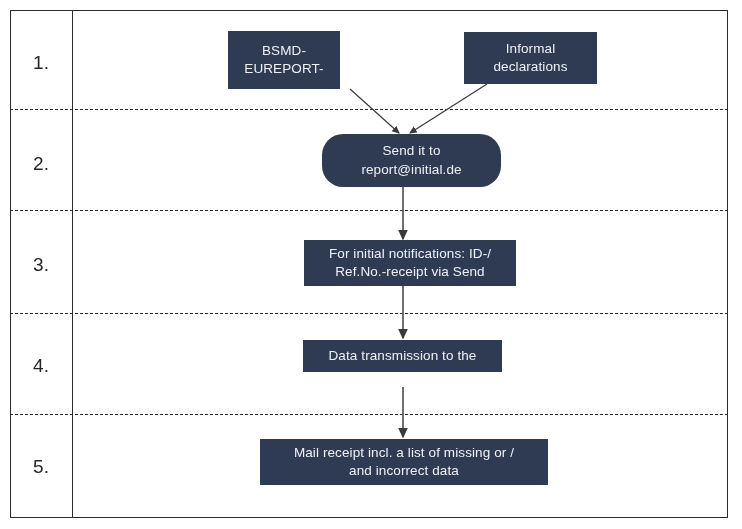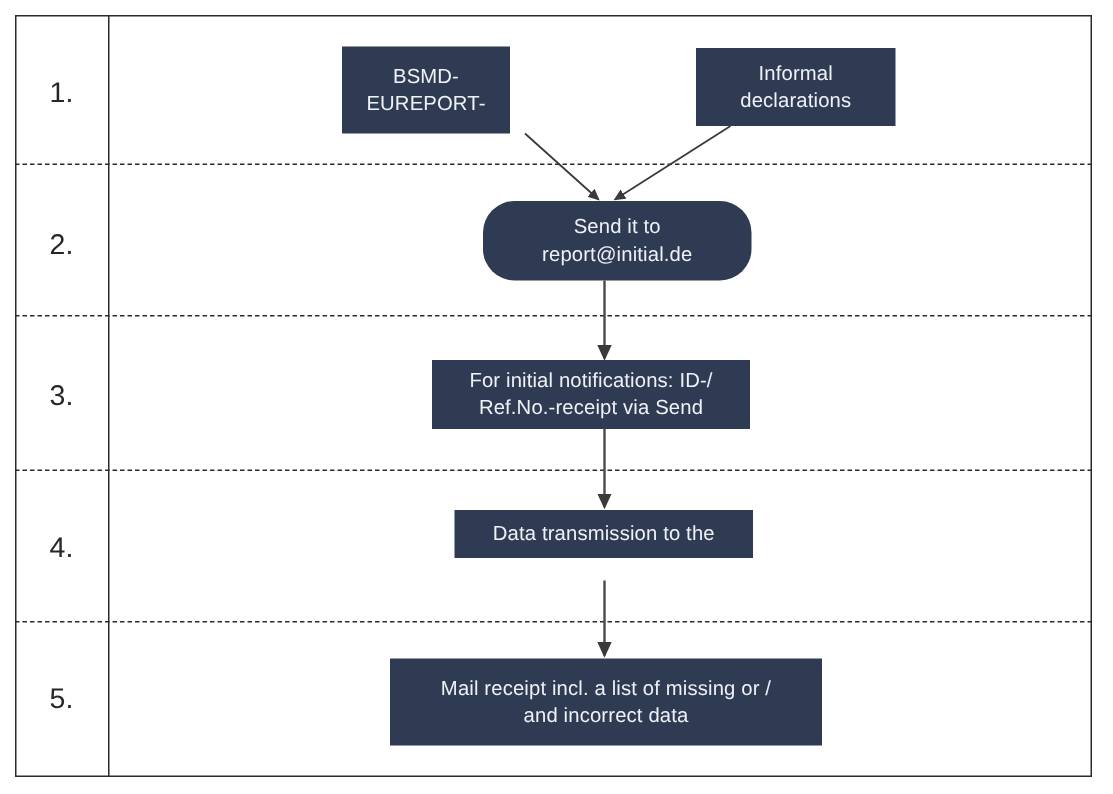--- a/index.html
+++ b/index.html
@@ -127,33 +127,33 @@
     </span>
   </div>
 
   <div class="node" style="left:322px; top:134px; width:179px; height:53px;border-radius:21px;">
     <span>
       <span>Send  it to</span>
       <span>report@initial.de</span>
     </span>
   </div>
 
-  <div class="node" style="left:288px; top:240px; width:212px; height:46px;">
+  <div class="node" style="left:304px; top:240px; width:212px; height:46px;">
     <span>
       <span>For  initial notifications: ID-/</span>
       <span>Ref.No.-receipt via Send</span>
     </span>
   </div>
 
   <div class="node" style="left:303px; top:340px; width:199px; height:32px;">
     <span>
       <span>Data transmission to the</span>
     </span>
   </div>
 
-  <div class="node" style="left:260px; top:439px; width:288px; height:58px;">
+  <div class="node" style="left:260px; top:439px; width:288px; height:46px;">
     <span>
       <span>Mail receipt incl. a list of missing or /</span>
       <span>and incorrect data</span>
     </span>
   </div>
 
 </div>
 
 </body></html>

